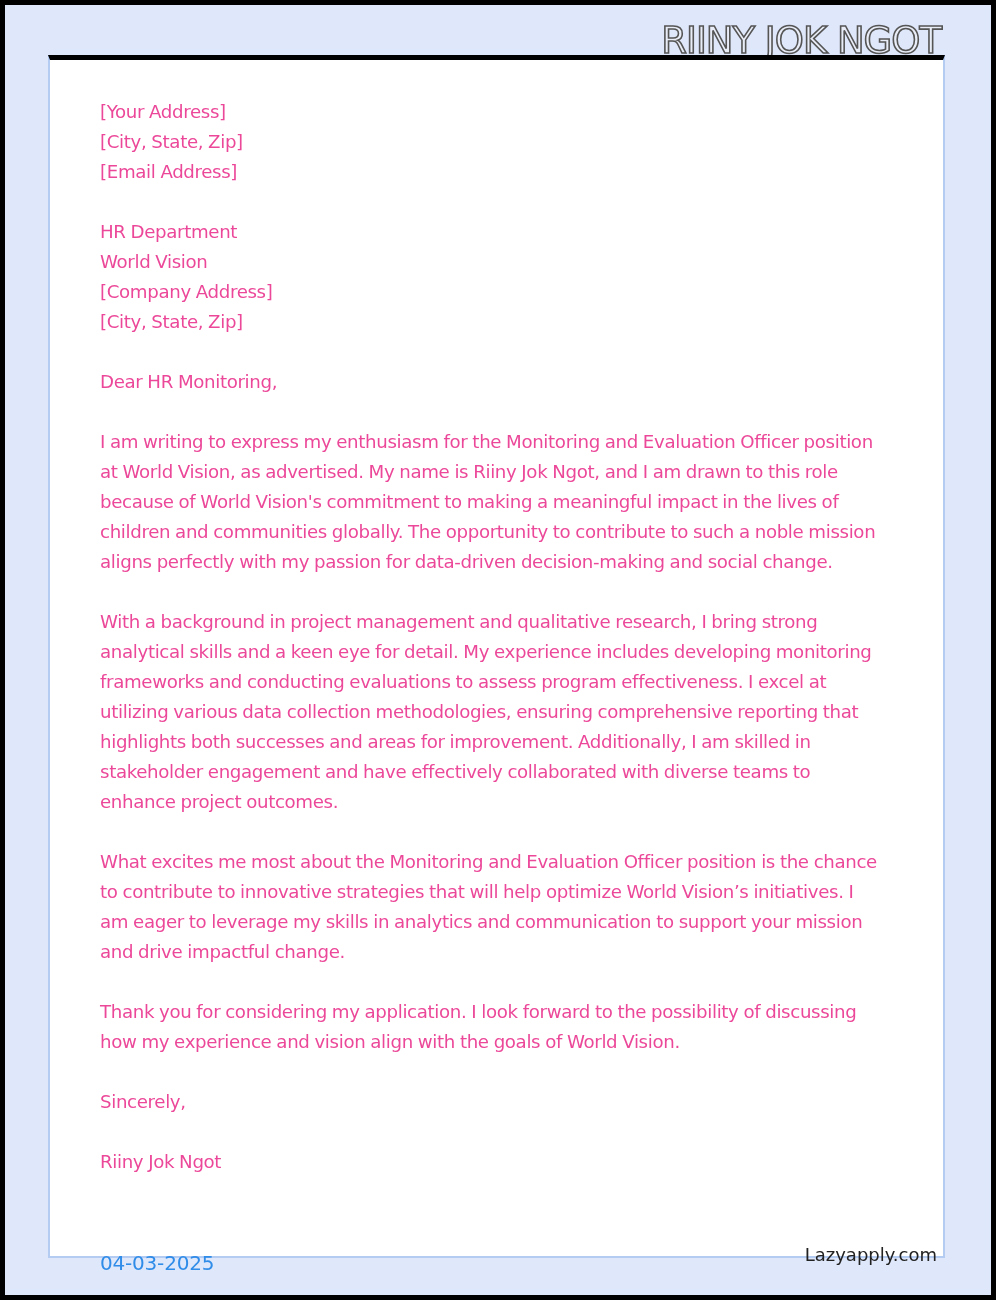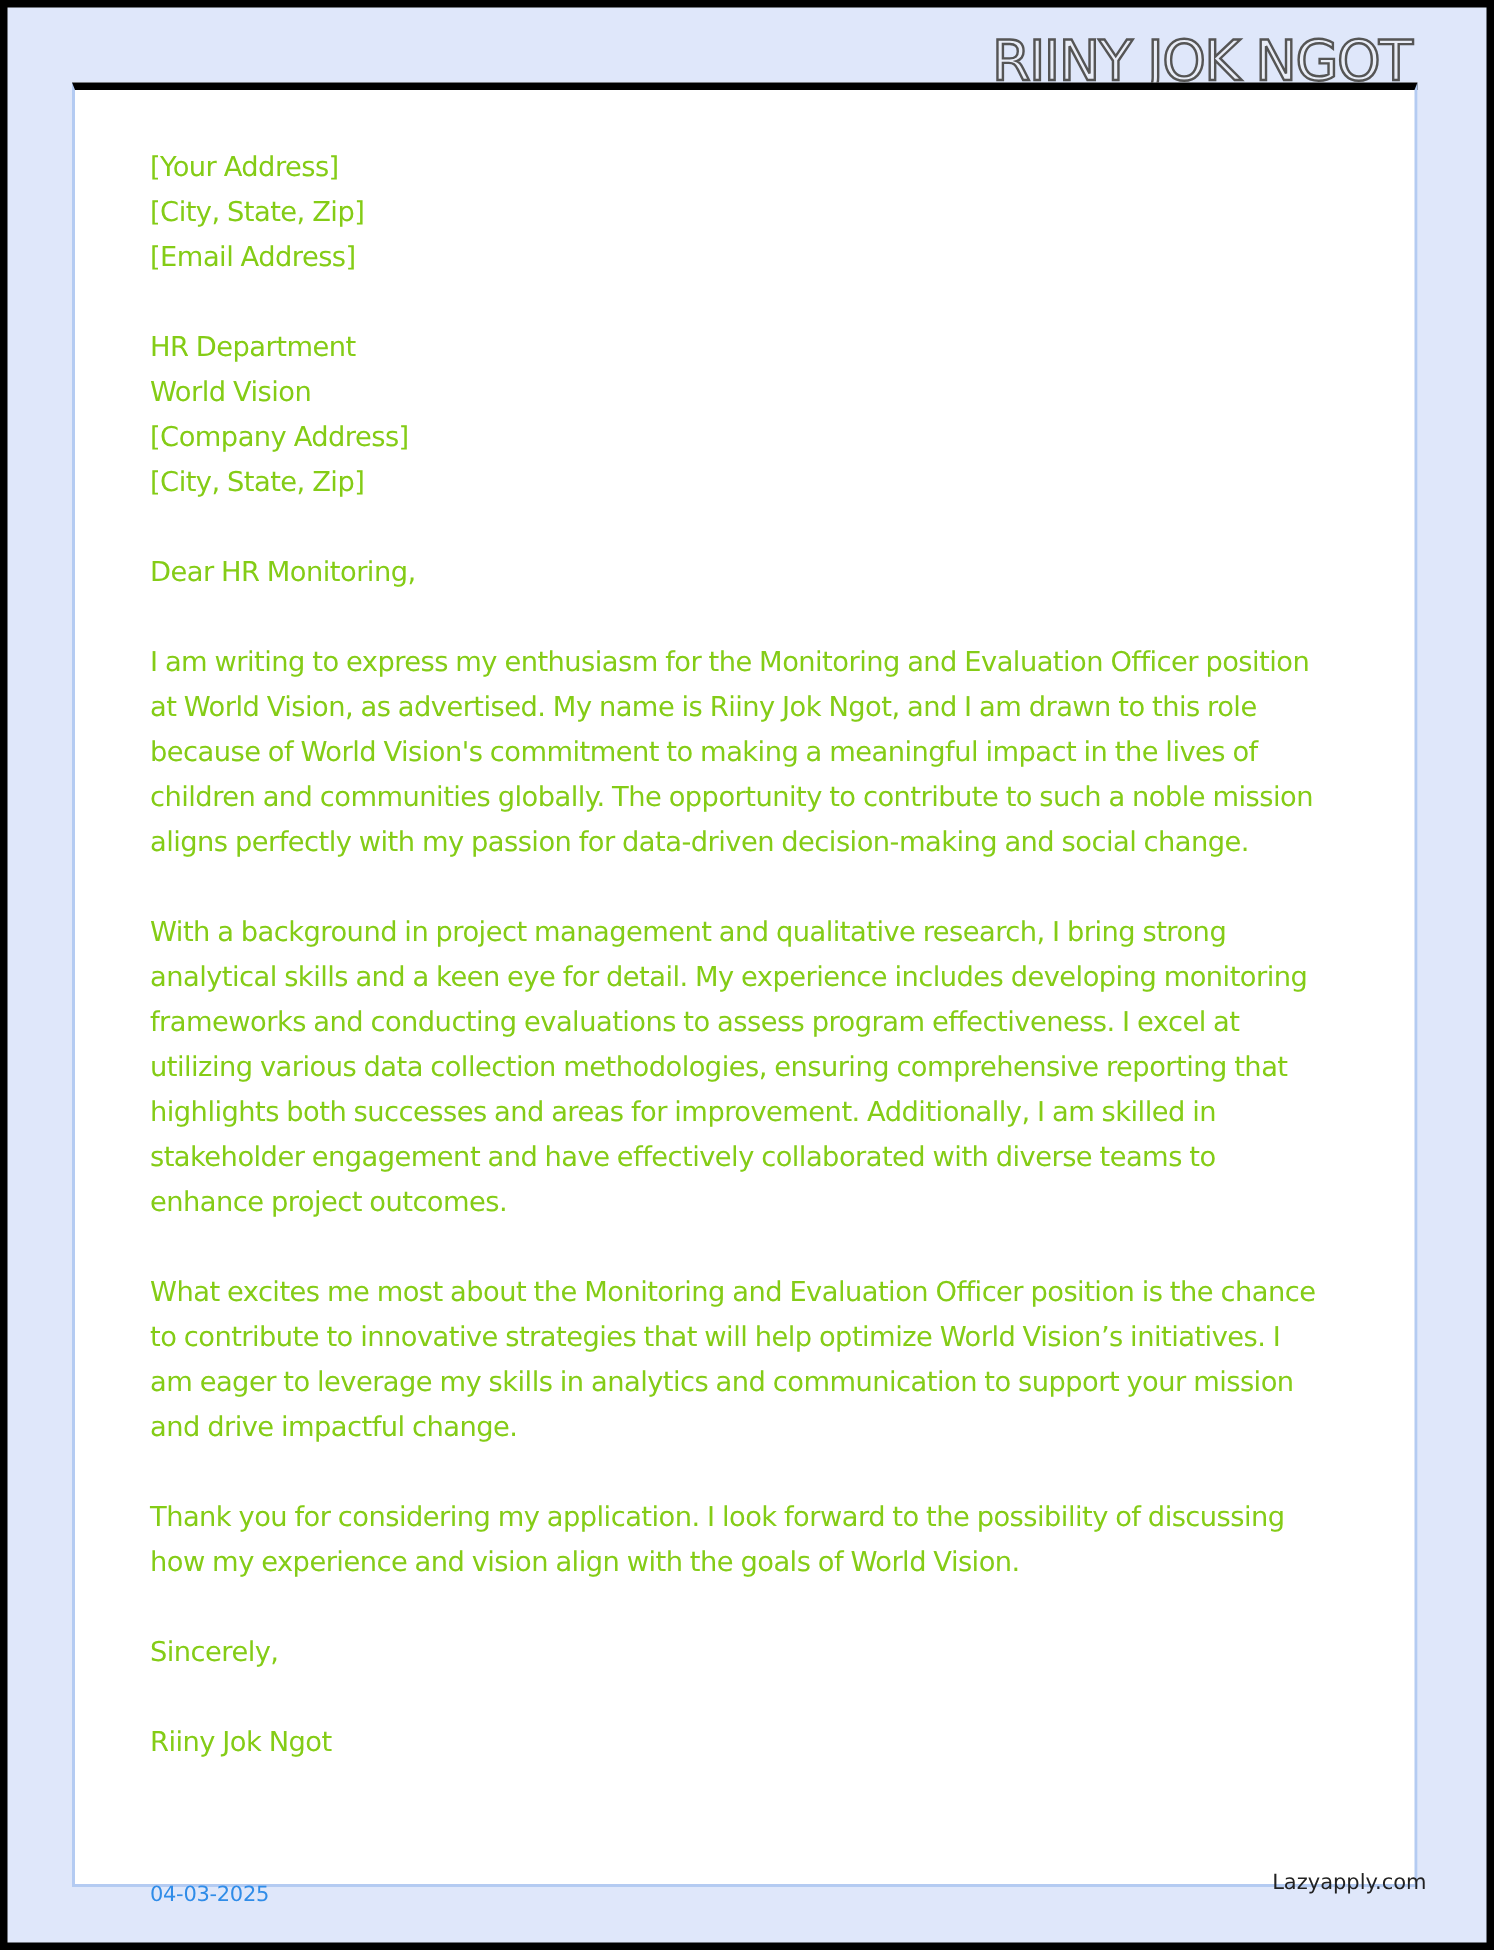--- a/index.html
+++ b/index.html
@@ -48,50 +48,50 @@
       box-sizing: border-box;
     }
     .letter {
       position: absolute;
       left: 100px;
       top: 97px;
       width: 800px;
       font-family: "DejaVu Sans", sans-serif;
       font-size: 18.2px;
       line-height: 30px;
-      color: #84cc16;
+      color: #ec4899;
       letter-spacing: -0.35px;
       word-spacing: -0.5px;
     }
     .block {
       margin: 0 0 30px 0;
     }
     .line {
       display: block;
       white-space: nowrap;
     }
     .para {
       margin: 0 0 30px 0;
     }
     .date-footer {
       position: absolute;
       left: 100px;
       top: 1248px;
       font-family: "DejaVu Sans", sans-serif;
-      font-size: 14px;
+      font-size: 20px;
       color: #2f8ce8;
       line-height: 30px;
       letter-spacing: -0.2px;
     }
     .brand {
       position: absolute;
-      right: 45px;
+      right: 59px;
       top: 1246px;
       font-family: "DejaVu Sans", sans-serif;
-      font-size: 14px;
+      font-size: 18px;
       color: #222222;
       line-height: 18px;
     }
   </style>
 </head>
 <body>
 
 <div class="frame">
   <div class="name-title">RIINY JOK NGOT</div>
 </div>

